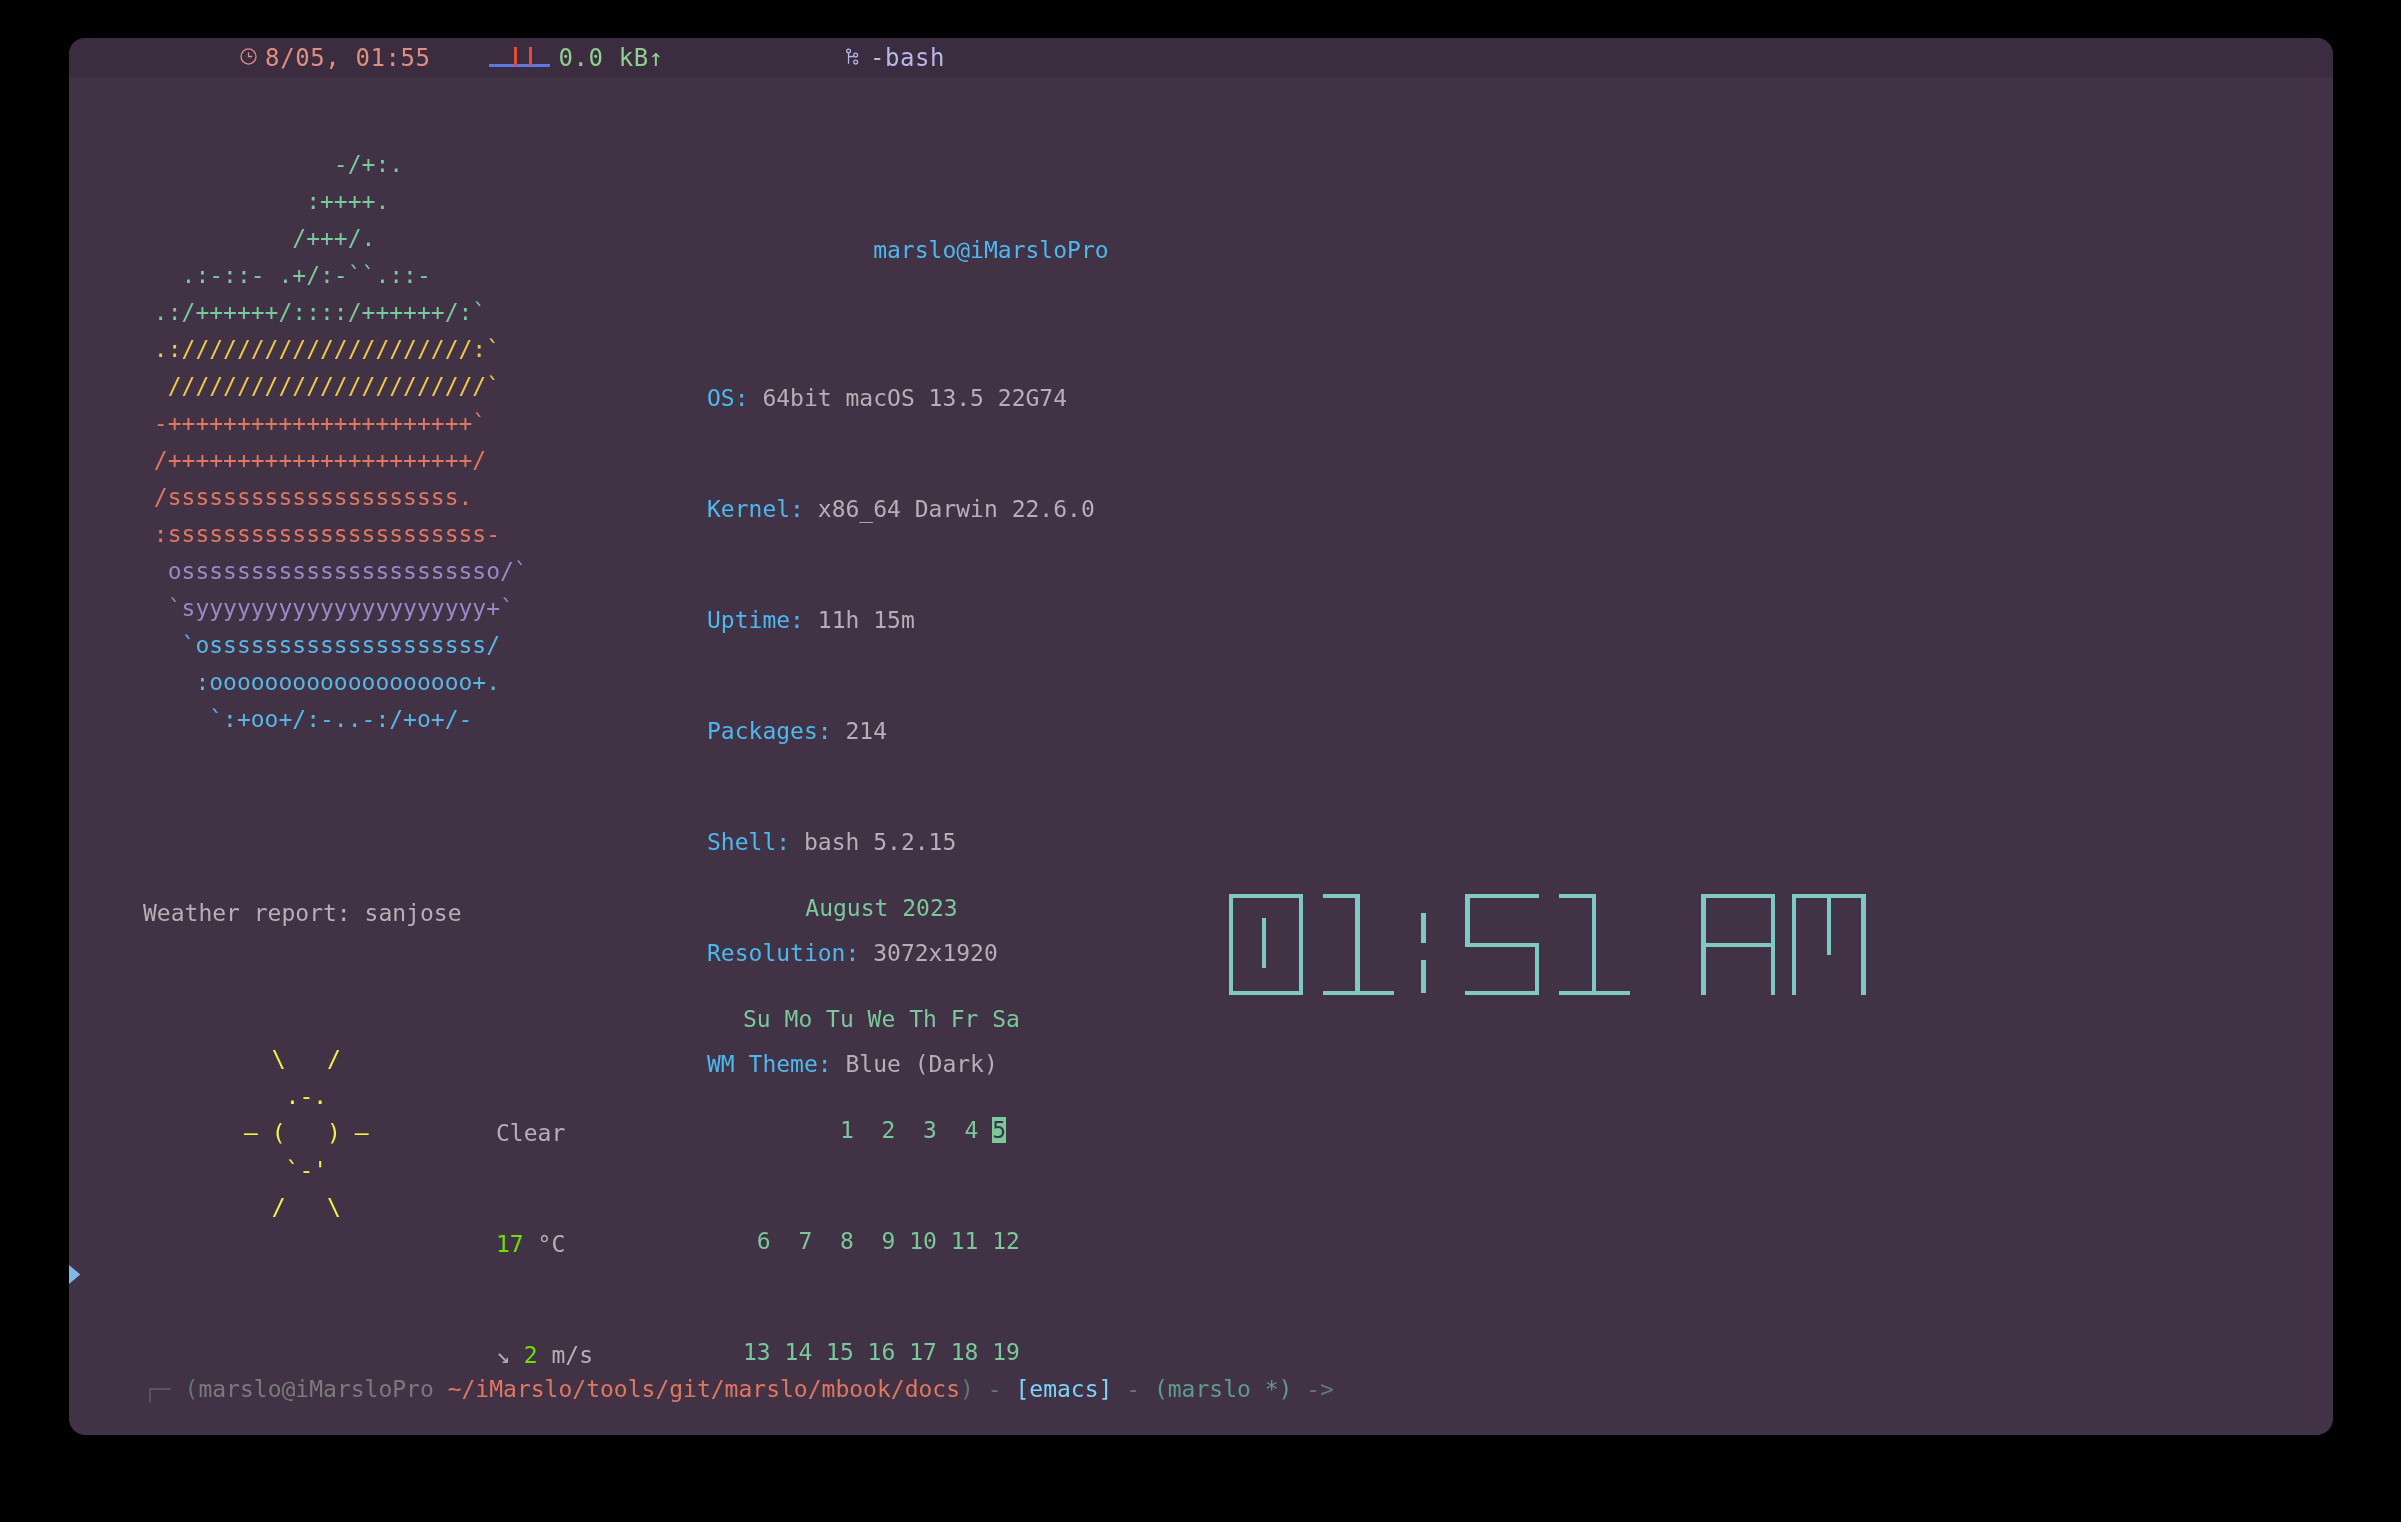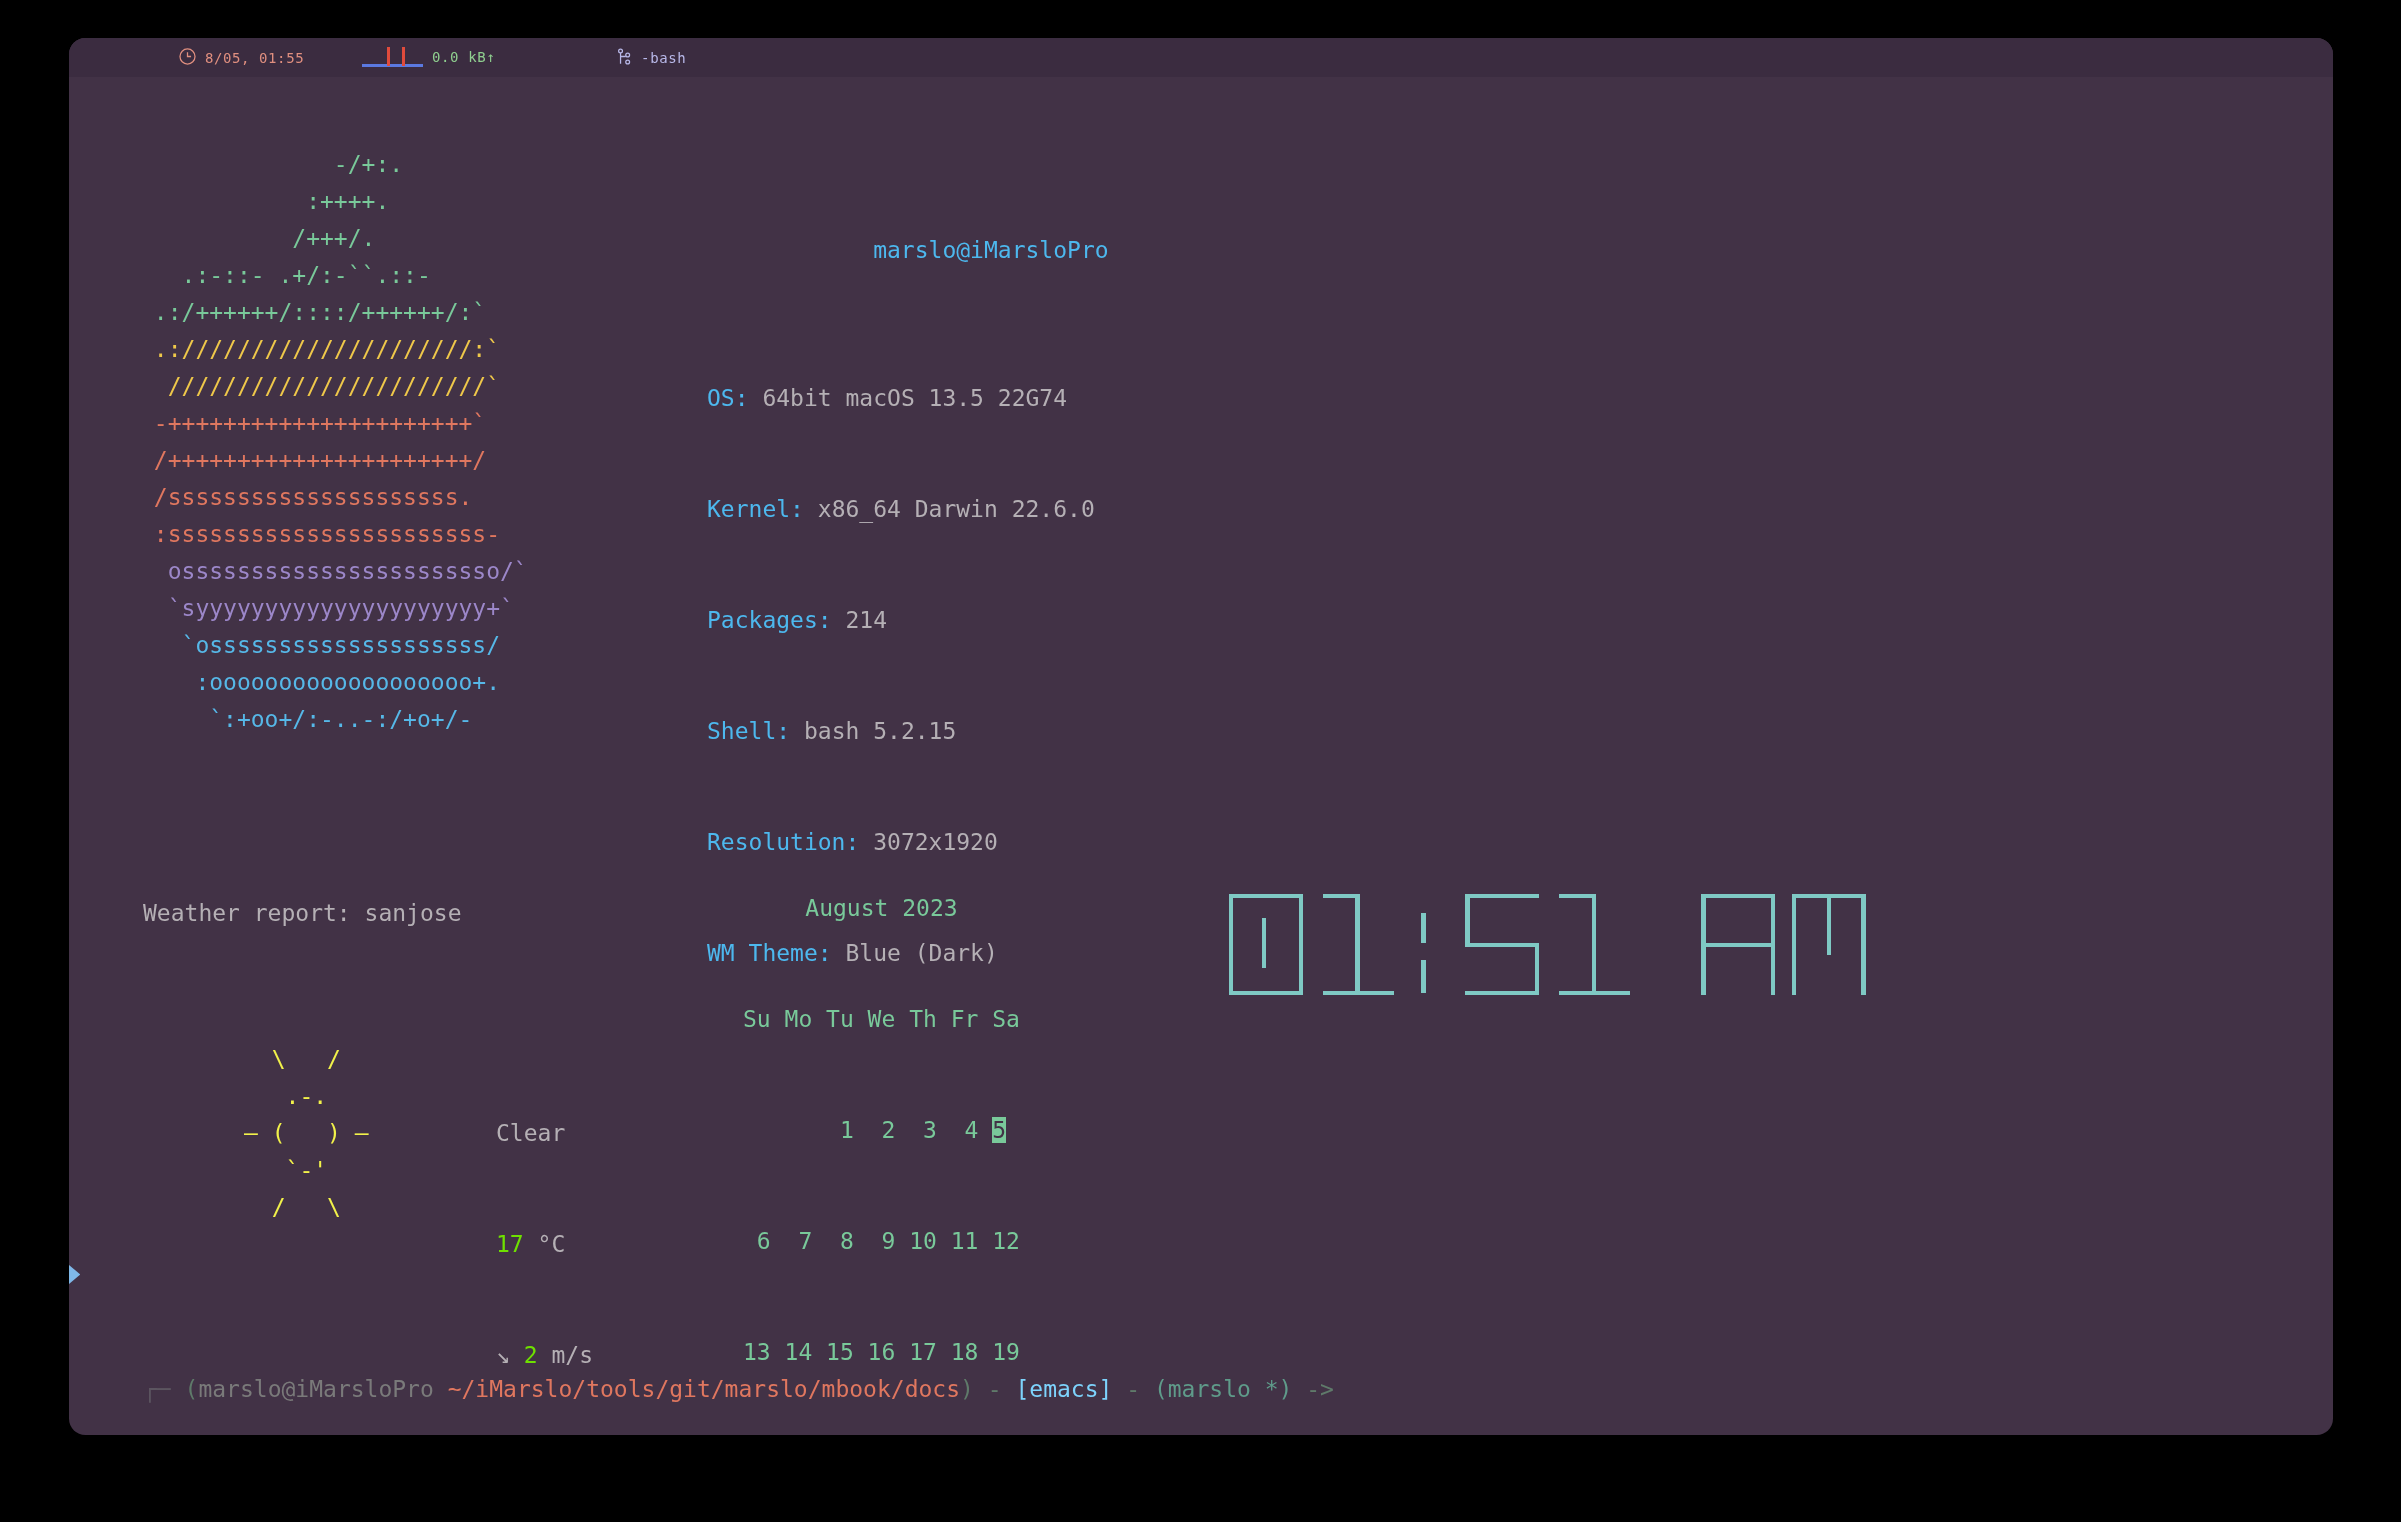--- a/index.html
+++ b/index.html
@@ -37,21 +37,21 @@
   #titlebar {
     position: absolute;
     left: 0; top: 0;
     width: 100%;
     height: 39px;
     background: #3b2c40;
     display: flex;
     align-items: center;
     padding-left: 19px;
     box-sizing: border-box;
-    font-size: 14px;
+    font-size: 24px;
     letter-spacing: 0.6px;
   }
   .tb-group {
     display: flex;
     align-items: center;
     white-space: pre;
   }
   .tb-clock { color: #e08f7f; }
   .tb-net   { color: #8fcf8f; }
   .tb-shell { color: #b8b8e8; }
@@ -274,20 +274,21 @@
 <span class="c-blue">    :ooooooooooooooooooo+.</span>
 <span class="c-blue">     `:+oo+/:-..-:/+o+/-</span>
         </div>
 
         <div id="info" class="term">
           <div class="info-line">
             <span class="user">marslo@iMarsloPro</span>
           </div>
           <div class="info-line"><span class="lbl">OS:</span><span class="val"> </span><span class="val">64bit macOS 13.5 22G74</span></div>
           <div class="info-line"><span class="lbl">Kernel:</span><span class="val"> </span><span class="val">x86_64 Darwin 22.6.0</span></div>
+          <div class="info-line"><span class="lbl">Uptime:</span><span class="val"> </span><span class="val">11h 15m</span></div>
           <div class="info-line"><span class="lbl">Packages:</span><span class="val"> </span><span class="val">214</span></div>
           <div class="info-line"><span class="lbl">Shell:</span><span class="val"> </span><span class="val">bash 5.2.15</span></div>
           <div class="info-line"><span class="lbl">Resolution:</span><span class="val"> </span><span class="val">3072x1920</span></div>
           <div class="info-line"><span class="lbl">WM Theme:</span><span class="val"> </span><span class="val">Blue (Dark)</span></div>
           
           
           
           
         </div>
       </div>

